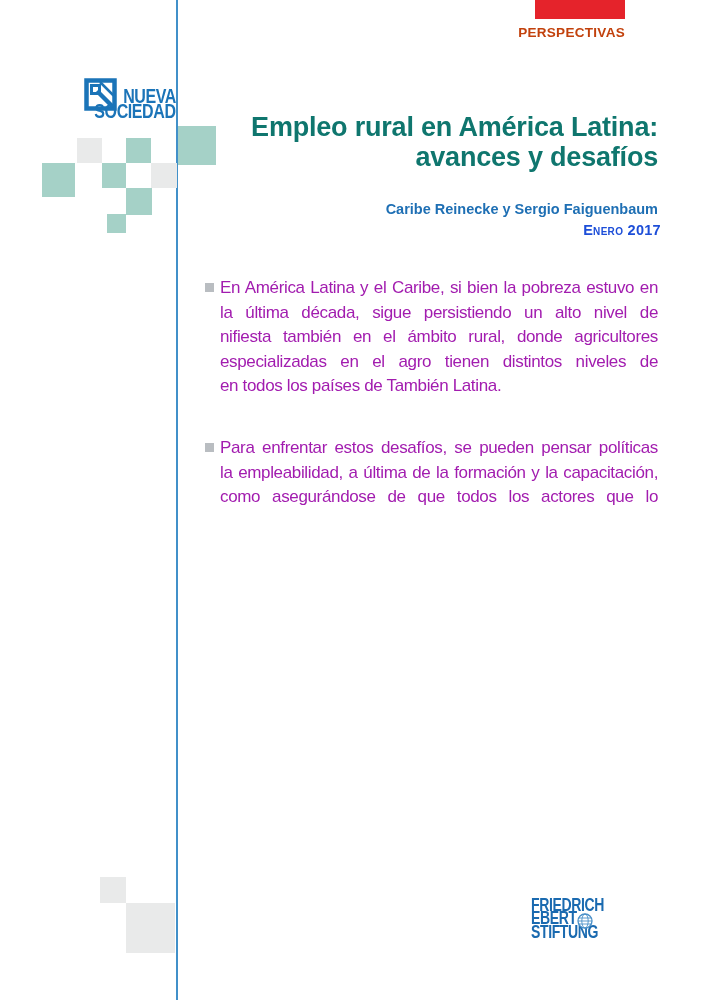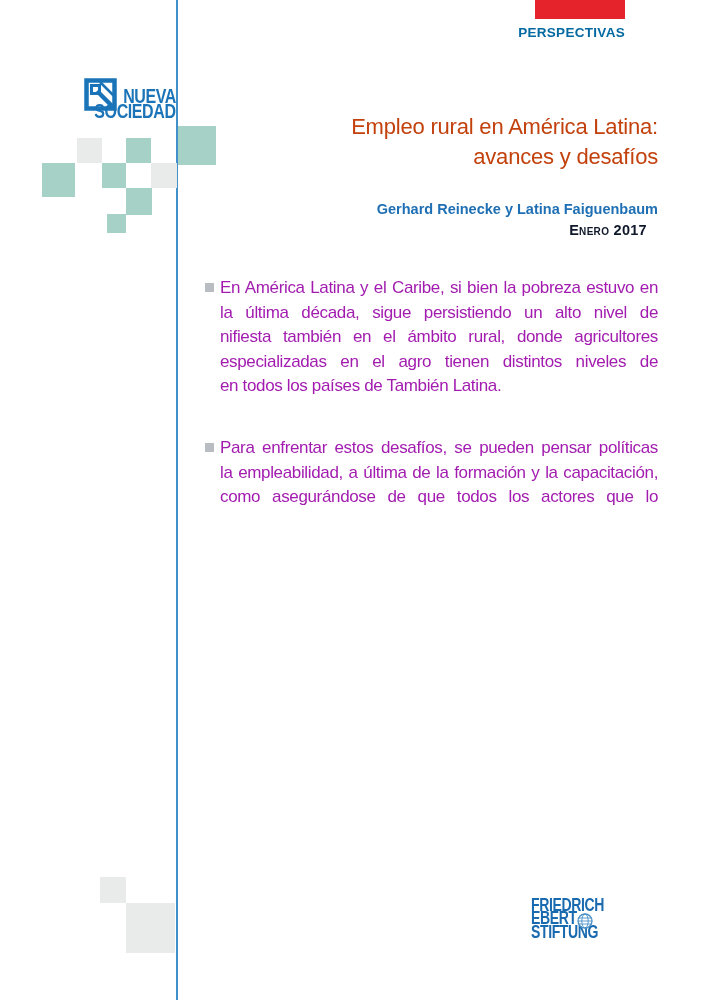--- a/index.html
+++ b/index.html
@@ -6,46 +6,46 @@
   .page{
     position:relative;width:707px;height:1000px;background:#ffffff;
     font-family:"Liberation Sans",sans-serif;overflow:hidden;
   }
   
   .vrule{position:absolute;left:176px;top:0;width:2px;height:1000px;background:#4190c9;}
   
   .red-bar{position:absolute;left:535px;top:0;width:90px;height:19px;background:#e5232b;}
   .series-label{
     position:absolute;right:82px;top:25px;font-size:13.5px;font-weight:bold;
-    color:#0369a1;letter-spacing:0.3px;
+    color:#c2410c;letter-spacing:0.3px;
   }
   
   .ns-icon{position:absolute;left:84px;top:78px;}
   .ns-word{
     position:absolute;right:531px;color:#1b74b8;font-weight:bold;font-size:20px;
     line-height:15px;letter-spacing:-0.5px;transform:scaleX(0.8);transform-origin:right center;
     white-space:nowrap;
   }
   .ns-word.l1{top:89px;}
   .ns-word.l2{top:104px;}
   
   .sq{position:absolute;}
   .sq.teal{background:#a5d1c7;}
   .sq.gray{background:#e9eaea;}
   
   .title{
-    position:absolute;right:49px;top:112px;text-align:right;color:#c2410c;
-    font-size:22px;font-weight:normal;line-height:30px;letter-spacing:-0.2px;white-space:nowrap;
+    position:absolute;right:49px;top:112px;text-align:right;color:#0f766e;
+    font-size:27px;font-weight:bold;line-height:30px;letter-spacing:-0.2px;white-space:nowrap;
   }
   .authors{
     position:absolute;right:49px;top:201px;color:#1e6fb4;font-size:14.5px;
     font-weight:bold;white-space:nowrap;
   }
   .pubdate{
-    position:absolute;right:60px;top:222px;color:#0f172a;font-size:14.5px;
+    position:absolute;right:46px;top:222px;color:#1d4ed8;font-size:14.5px;
     font-weight:bold;font-variant:small-caps;letter-spacing:0.3px;white-space:nowrap;
   }
   
   .para{
     position:absolute;left:205px;width:453px;padding-left:15px;box-sizing:border-box;
     font-family:Liberation Sans, sans-serif;font-size:17px;line-height:24.6px;
     color:#a21caf;letter-spacing:-0.35px;
   }
   .para.p1{top:276px;}
   .para.p2{top:436px;}
@@ -86,21 +86,21 @@
   <div class="sq teal" style="left:42px;top:163px;width:33px;height:34px;"></div>
   <div class="sq teal" style="left:102px;top:163px;width:24px;height:25px;"></div>
   <div class="sq gray" style="left:151px;top:163px;width:26px;height:25px;"></div>
   <div class="sq teal" style="left:126px;top:188px;width:26px;height:27px;"></div>
   <div class="sq teal" style="left:107px;top:214px;width:19px;height:19px;"></div>
 
   <div class="title">
     <div>Empleo rural en América Latina:</div>
     <div>avances y desafíos</div>
   </div>
-  <div class="authors">Gerhard Reinecke y Latina Faiguenbaum</div>
+  <div class="authors">Caribe Reinecke y Sergio Faiguenbaum</div>
   <div class="pubdate">Enero 2017</div>
 
   <div class="para p1">
     <span class="bullet"></span>
     <div class="pline">En América Latina y el Caribe, si bien la pobreza estuvo en constante baja en</div>
     <div class="pline">la última década, sigue persistiendo un alto nivel de desigualdad. Esta se ma-</div>
     <div class="pline">nifiesta también en el ámbito rural, donde agricultores familiares y empresas</div>
     <div class="pline">especializadas en el agro tienen distintos niveles de integración a las mercado agro-</div>
     <div class="pline end">en todos los países de También Latina.</div>
   </div>

